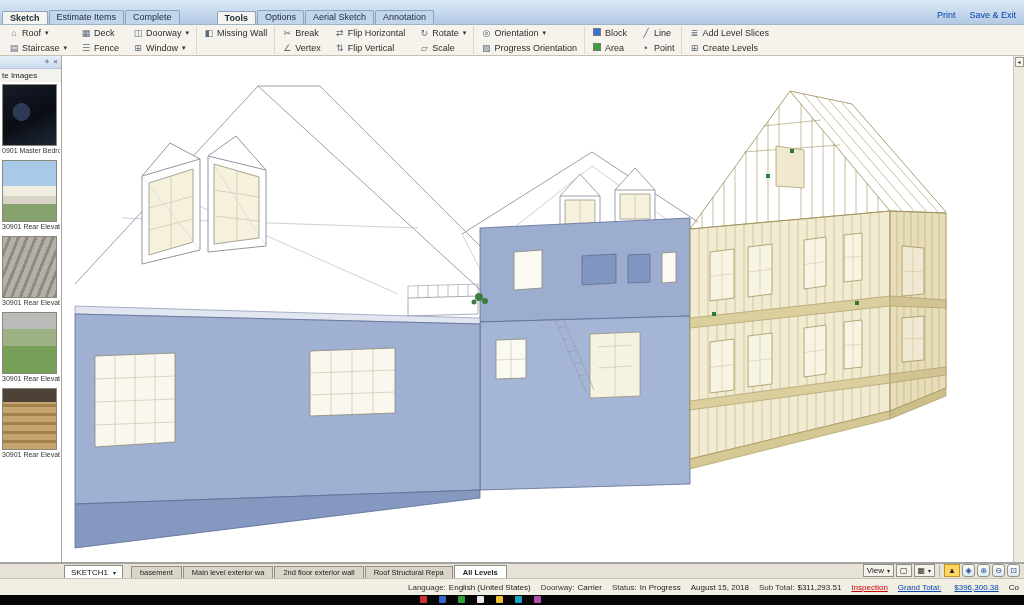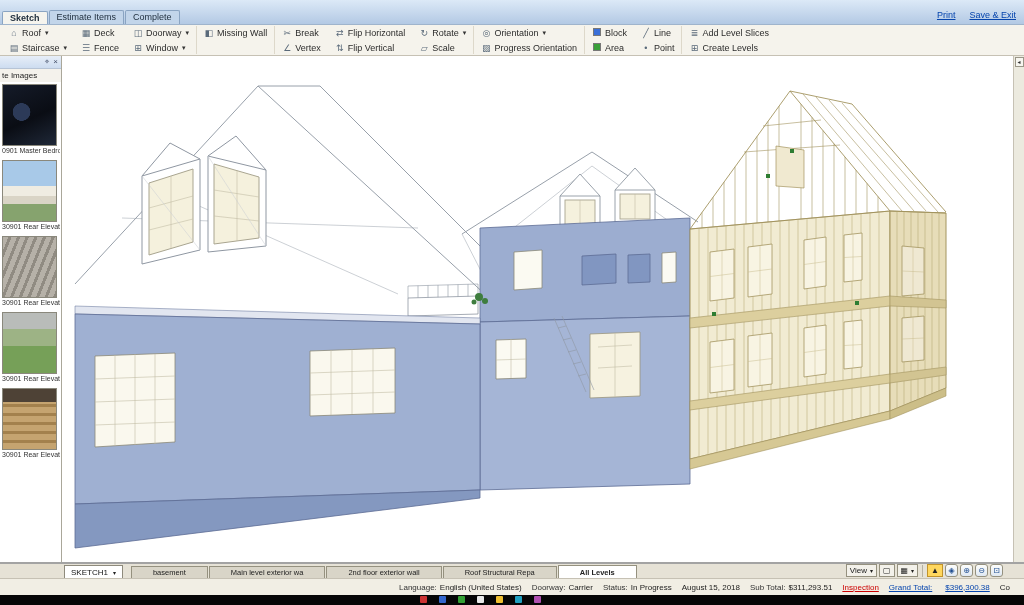--- a/index.html
+++ b/index.html
@@ -14,21 +14,21 @@
   
   .topbar { height:25px; background:linear-gradient(#dce9f7,#b3c9e4); position:relative;
             display:flex; align-items:flex-end; border-bottom:1px solid #9fb4cc; }
   .tabs { display:flex; align-items:flex-end; }
   .mode-tabs { margin-left:2px; }
   .ribbon-tabs { margin-left:36px; }
   .tab { font-size:9px; line-height:11px; padding:1px 7px 0 7px; border:1px solid #8aa4c2; border-bottom:none;
          background:#c2d5ea; color:#1c2b3a; border-radius:2px 2px 0 0; margin-right:1px; height:14px; }
   .tab.active { background:#f5f4ee; height:13px; font-weight:bold; }
   .top-links { position:absolute; right:8px; bottom:4px; display:flex; gap:14px; font-size:9px; }
-  .top-links a { color:#0645ad; text-decoration:underline; cursor:pointer; }
+  .top-links a { color:#0645ad; cursor:pointer; }
 
   
   .ribbon { height:31px; background:#f5f3ec; border-bottom:1px solid #c6c1b4; display:flex; padding:1px 0 1px 2px; }
   .rcol { display:flex; flex-direction:column; justify-content:space-between; padding:0 4px; }
   .rcol.sep { border-left:1px solid #ddd8ca; }
   .rbtn { display:flex; align-items:center; gap:3px; font-size:9px; color:#2c2c2c; height:13px;
           white-space:nowrap; border:1px solid transparent; border-radius:2px; padding:0 2px; cursor:default; }
   .ric { width:10px; text-align:center; font-size:9px; color:#5a6a7a; }
   .car { font-size:7px; color:#333; margin-left:1px; }
   .sw { width:8px; height:8px; display:inline-block; border:1px solid #777; }
@@ -66,34 +66,34 @@
                   line-height:9px; text-align:center; color:#333; cursor:pointer; }
 
   
   .sheetbar { height:16px; background:#e6e2d6; border-top:2px solid #a3a3a3; display:flex;
               align-items:flex-end; position:relative; font-size:8px; }
   .sk-tab { margin-left:64px; background:#fff; border:1px solid #8e8a7c; border-bottom:none; height:13px;
             display:flex; align-items:center; gap:5px; padding:0 6px; color:#111; cursor:pointer; }
   .sk-car { font-size:6px; color:#222; }
   .lv-tabs { display:flex; margin-left:8px; align-items:flex-end; }
   .lv-tab { background:#d9d5c8; border:1px solid #95917f; border-bottom:none; height:12px; display:flex;
-            align-items:center; padding:0 21px; margin-right:1px; font-size:7.5px; color:#222; cursor:pointer; }
+            align-items:center; padding:0 8px; margin-right:1px; font-size:7.5px; color:#222; cursor:pointer; }
   .lv-tab.active { background:#fff; height:13px; font-weight:bold; }
-  .view-controls { position:absolute; right:21px; bottom:1px; display:flex; align-items:center; gap:2px; }
+  .view-controls { position:absolute; right:4px; bottom:1px; display:flex; align-items:center; gap:2px; }
   .vc { height:13px; border:1px solid #95917f; background:#f3f1ea; display:flex; align-items:center;
         font-size:8px; padding:0 3px; gap:3px; color:#222; cursor:pointer; }
   .vc.yellow { background:#ffd75e; border-color:#c1932a; }
   .vc-sep { width:1px; height:12px; background:#b5b1a2; margin:0 2px; }
   .vc-round { width:13px; height:13px; border-radius:3px; border:1px solid #95917f;
               background:linear-gradient(#fdfdfb,#dfe8f2); font-size:8px; display:flex;
               align-items:center; justify-content:center; color:#1c4b8f; padding:0; cursor:pointer; }
 
   
   .statusbar { height:17px; background:#f1eee4; border-top:1px solid #c6c1b4; display:flex; align-items:center;
-               justify-content:flex-end; gap:10px; font-size:8px; color:#1c1c1c; padding:0 14px;
+               justify-content:flex-end; gap:10px; font-size:8px; color:#1c1c1c; padding:0 5px;
                white-space:nowrap; overflow:hidden; }
   .sfield { display:flex; gap:3px; }
   .slabel { color:#333; }
   .inspect { color:#c00; text-decoration:underline; cursor:pointer; }
   .grand { color:#0645ad; text-decoration:underline; cursor:pointer; display:flex; gap:13px; }
 
   
   .taskbar { height:10px; background:#060606; position:relative; }
   .tb-icons { position:absolute; left:420px; top:1px; display:flex; gap:12px; }
   .tb-ic { width:7px; height:7px; border-radius:1px; cursor:pointer; }
@@ -103,20 +103,26 @@
 </head>
 <body>
 
 <div id="app">
 
   <div class="topbar">
     <div class="tabs mode-tabs">
       <div class="tab active">Sketch</div>
       <div class="tab">Estimate Items</div>
       <div class="tab">Complete</div>
+    </div>
+    <div class="tabs ribbon-tabs">
+      <div class="tab active">Tools</div>
+      <div class="tab">Options</div>
+      <div class="tab">Aerial Sketch</div>
+      <div class="tab">Annotation</div>
     </div>
     <div class="top-links">
       <a>Print</a>
       <a>Save &amp; Exit</a>
     </div>
   </div>
 
   <div class="ribbon">
     <div class="rcol">
       <div class="rbtn">

